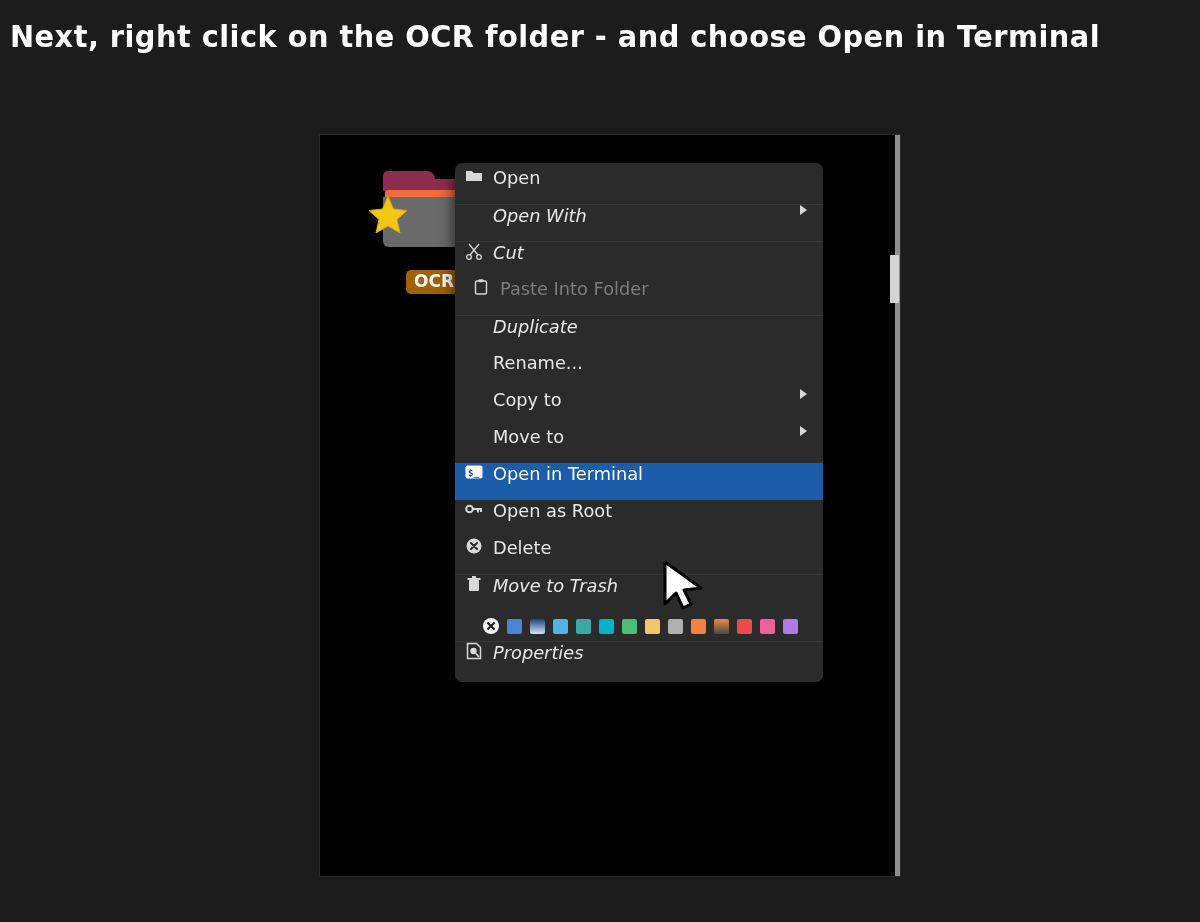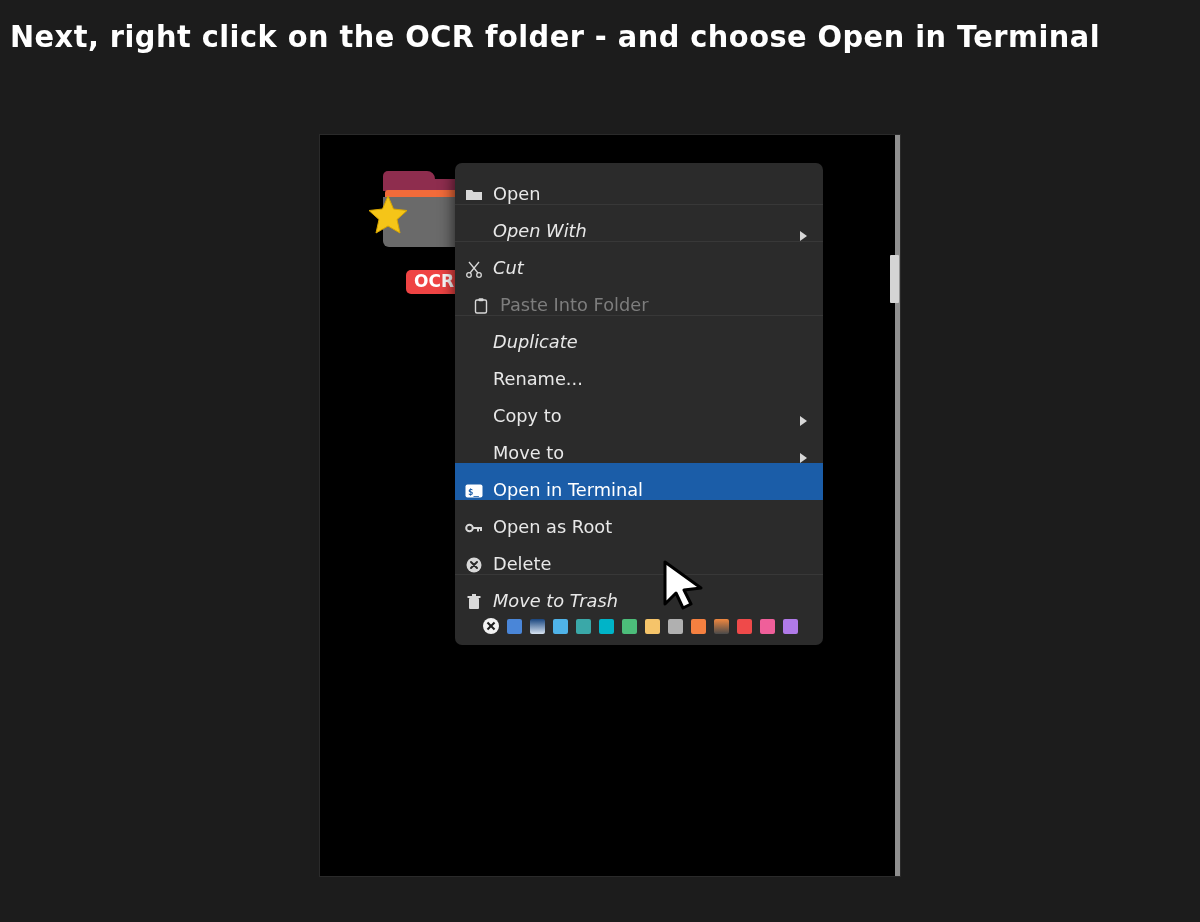--- a/index.html
+++ b/index.html
@@ -83,21 +83,21 @@
     position: absolute;
     left: 47px;
     top: 59px;
     width: 42px;
     height: 42px;
   }
   #ocr-label {
     position: absolute;
     left: 86px;
     top: 135px;
-    background: #ef4444;
+    background: #a16207;
     color: #ffffff;
     font-family: "DejaVu Sans", sans-serif;
     font-size: 17px;
     font-weight: bold;
     padding: 3px 8px 4px 8px;
     border-radius: 5px;
     line-height: 1;
   }
 
   
@@ -128,21 +128,21 @@
     background: #2b2b2b;
     border-radius: 7px;
     box-shadow: 0 4px 16px rgba(0,0,0,0.75);
     padding: 4px 0 4px 0;
     box-sizing: border-box;
     overflow: hidden;
   }
   .menu-item {
     position: relative;
     display: flex;
-    align-items: flex-end;
+    align-items: flex-start;
     height: 37px;
     padding: 0 16px 0 10px;
     box-sizing: border-box;
     color: #e8e8e8;
     font-family: "DejaVu Sans", sans-serif;
     font-size: 18.5px;
     white-space: nowrap;
   }
   .menu-item .mi-icon {
     width: 18px;
@@ -348,17 +348,27 @@
       <div class="swatch" style="background: rgb(0, 180, 200);"></div>
       <div class="swatch" style="background: rgb(76, 189, 122);"></div>
       <div class="swatch" style="background: rgb(245, 196, 106);"></div>
       <div class="swatch" style="background: rgb(176, 176, 176);"></div>
       <div class="swatch" style="background: rgb(245, 128, 64);"></div>
       <div class="swatch" style="background: linear-gradient(rgb(240, 135, 63), rgb(74, 74, 74));"></div>
       <div class="swatch" style="background: rgb(239, 74, 74);"></div>
       <div class="swatch" style="background: rgb(239, 95, 154);"></div>
       <div class="swatch" style="background: rgb(176, 122, 232);"></div>
     </div>
+    <div class="menu-item sep-top">
+      <span class="mi-icon">
+        <svg viewBox="0 0 18 18" width="18" height="18">
+          <path d="M2.5 1.5 h9 l4 4 v11 h-13 Z" fill="none" stroke="#d8d8d8" stroke-width="1.5"></path>
+          <circle cx="8.5" cy="9" r="3.2" fill="#d8d8d8"></circle>
+          <line x1="11" y1="11.5" x2="14" y2="15" stroke="#d8d8d8" stroke-width="1.8"></line>
+        </svg>
+      </span>
+      <span class="mi-label">Properties</span>
+    </div>
   </div>
 
 <svg id="cursor" viewBox="0 0 48 52">
   <path d="M4,2 L4,44 L15,33 L22,48 L30,44 L23,30 L40,28 Z" fill="#ffffff" stroke="#000000" stroke-width="3" stroke-linejoin="round"></path>
 </svg>
 
 </body></html>

